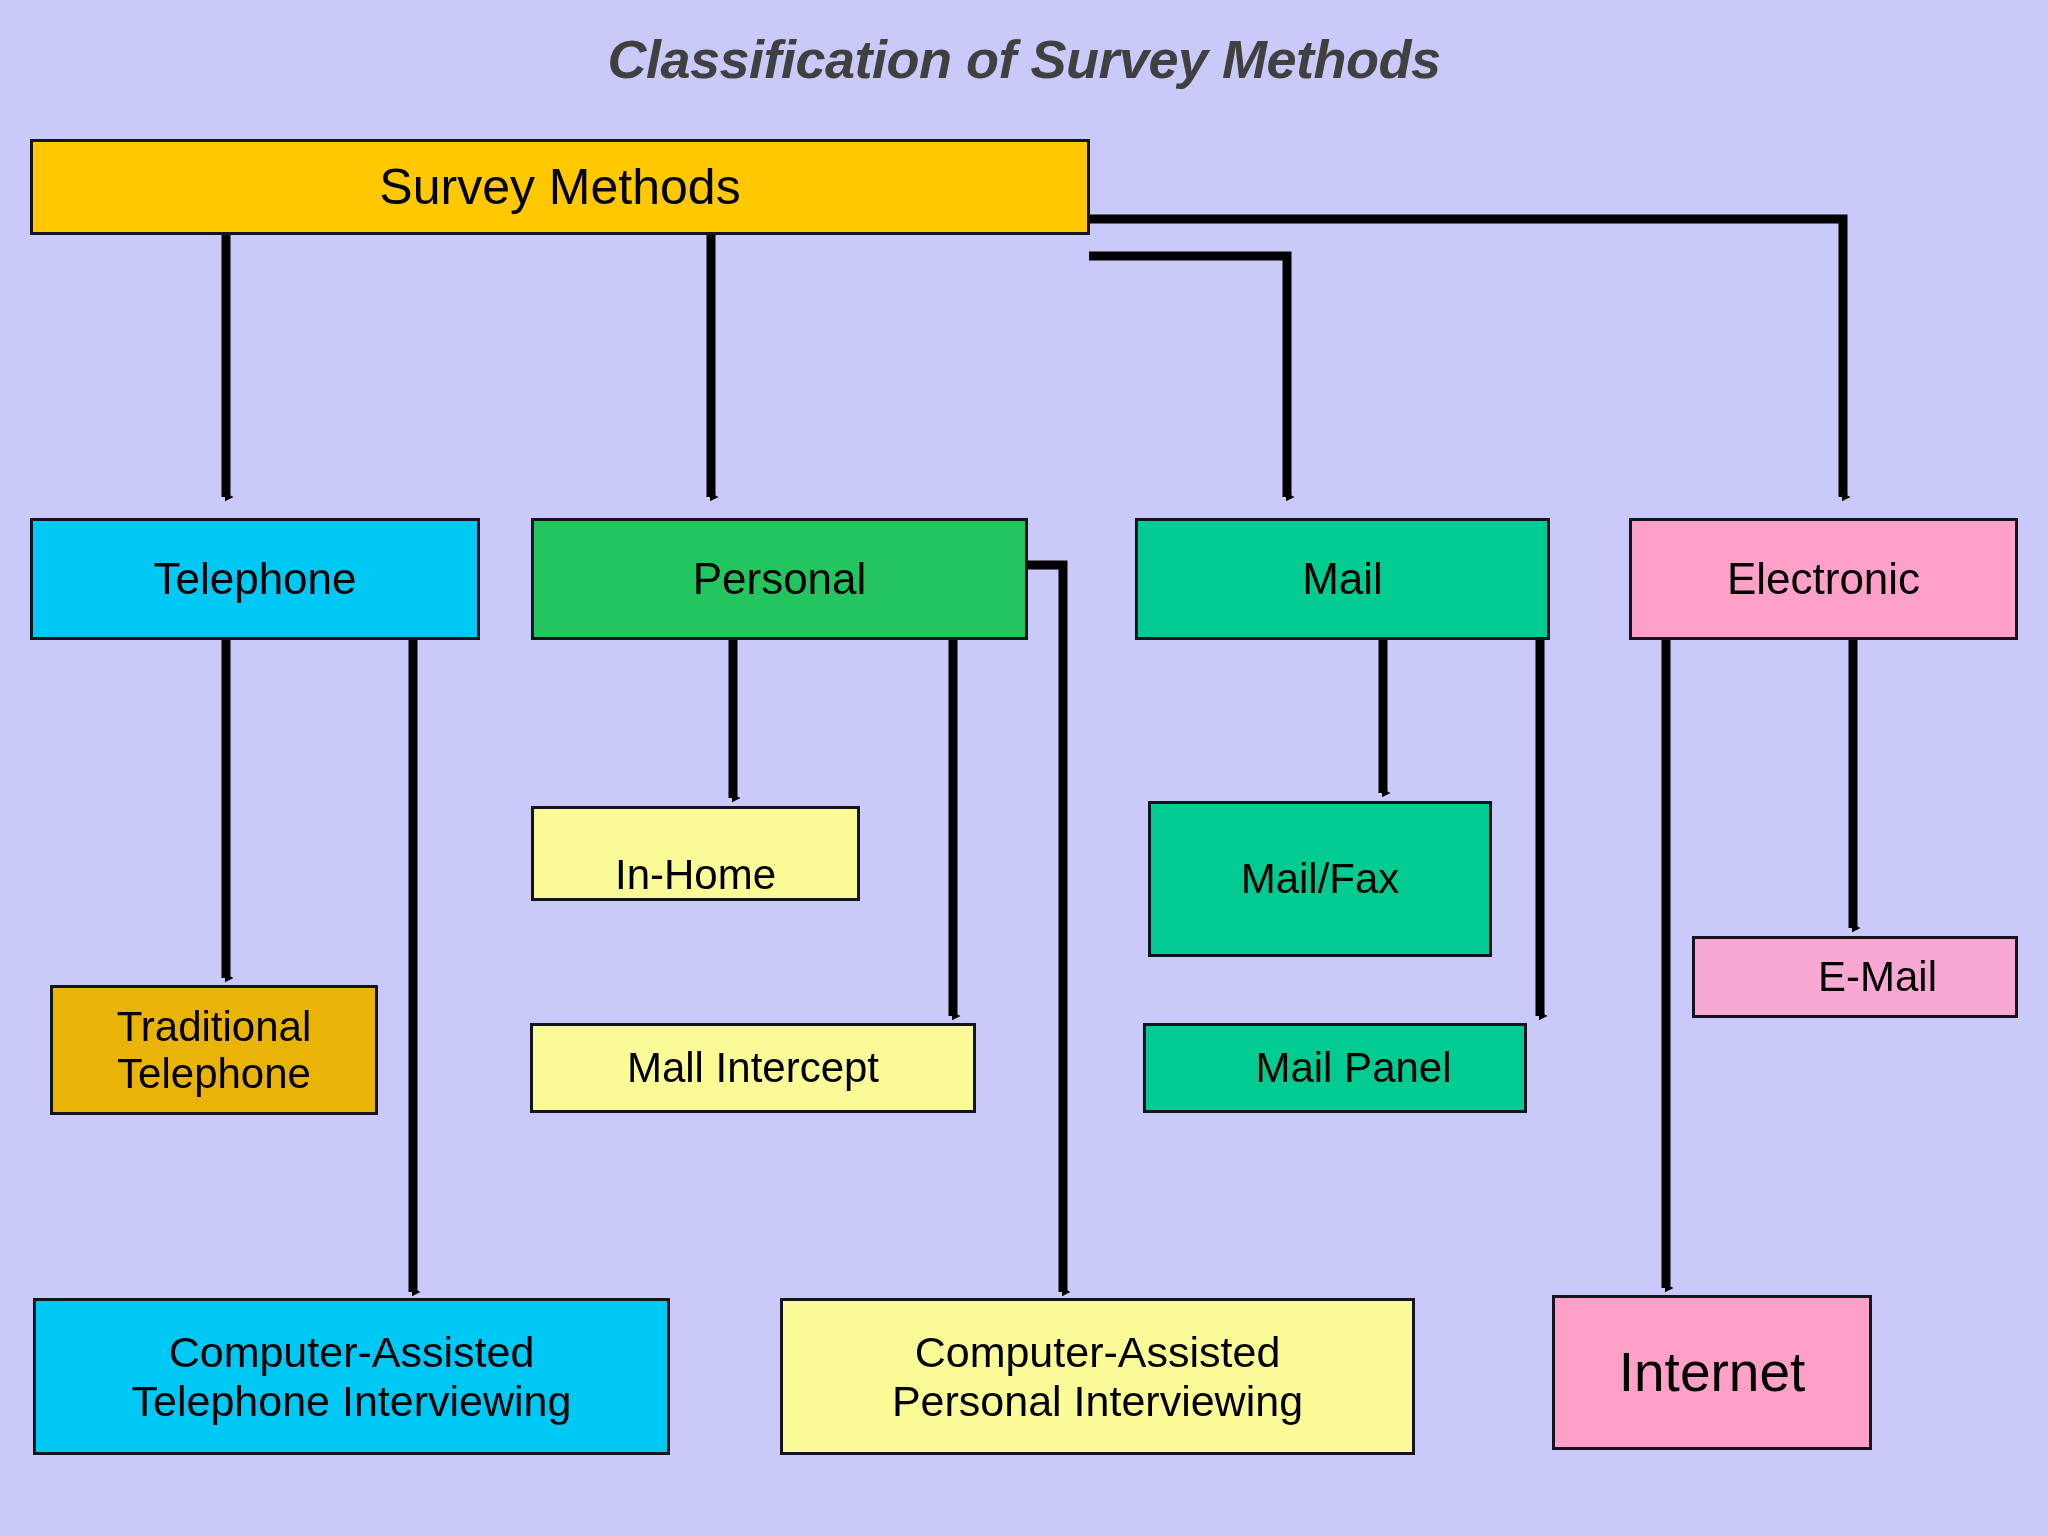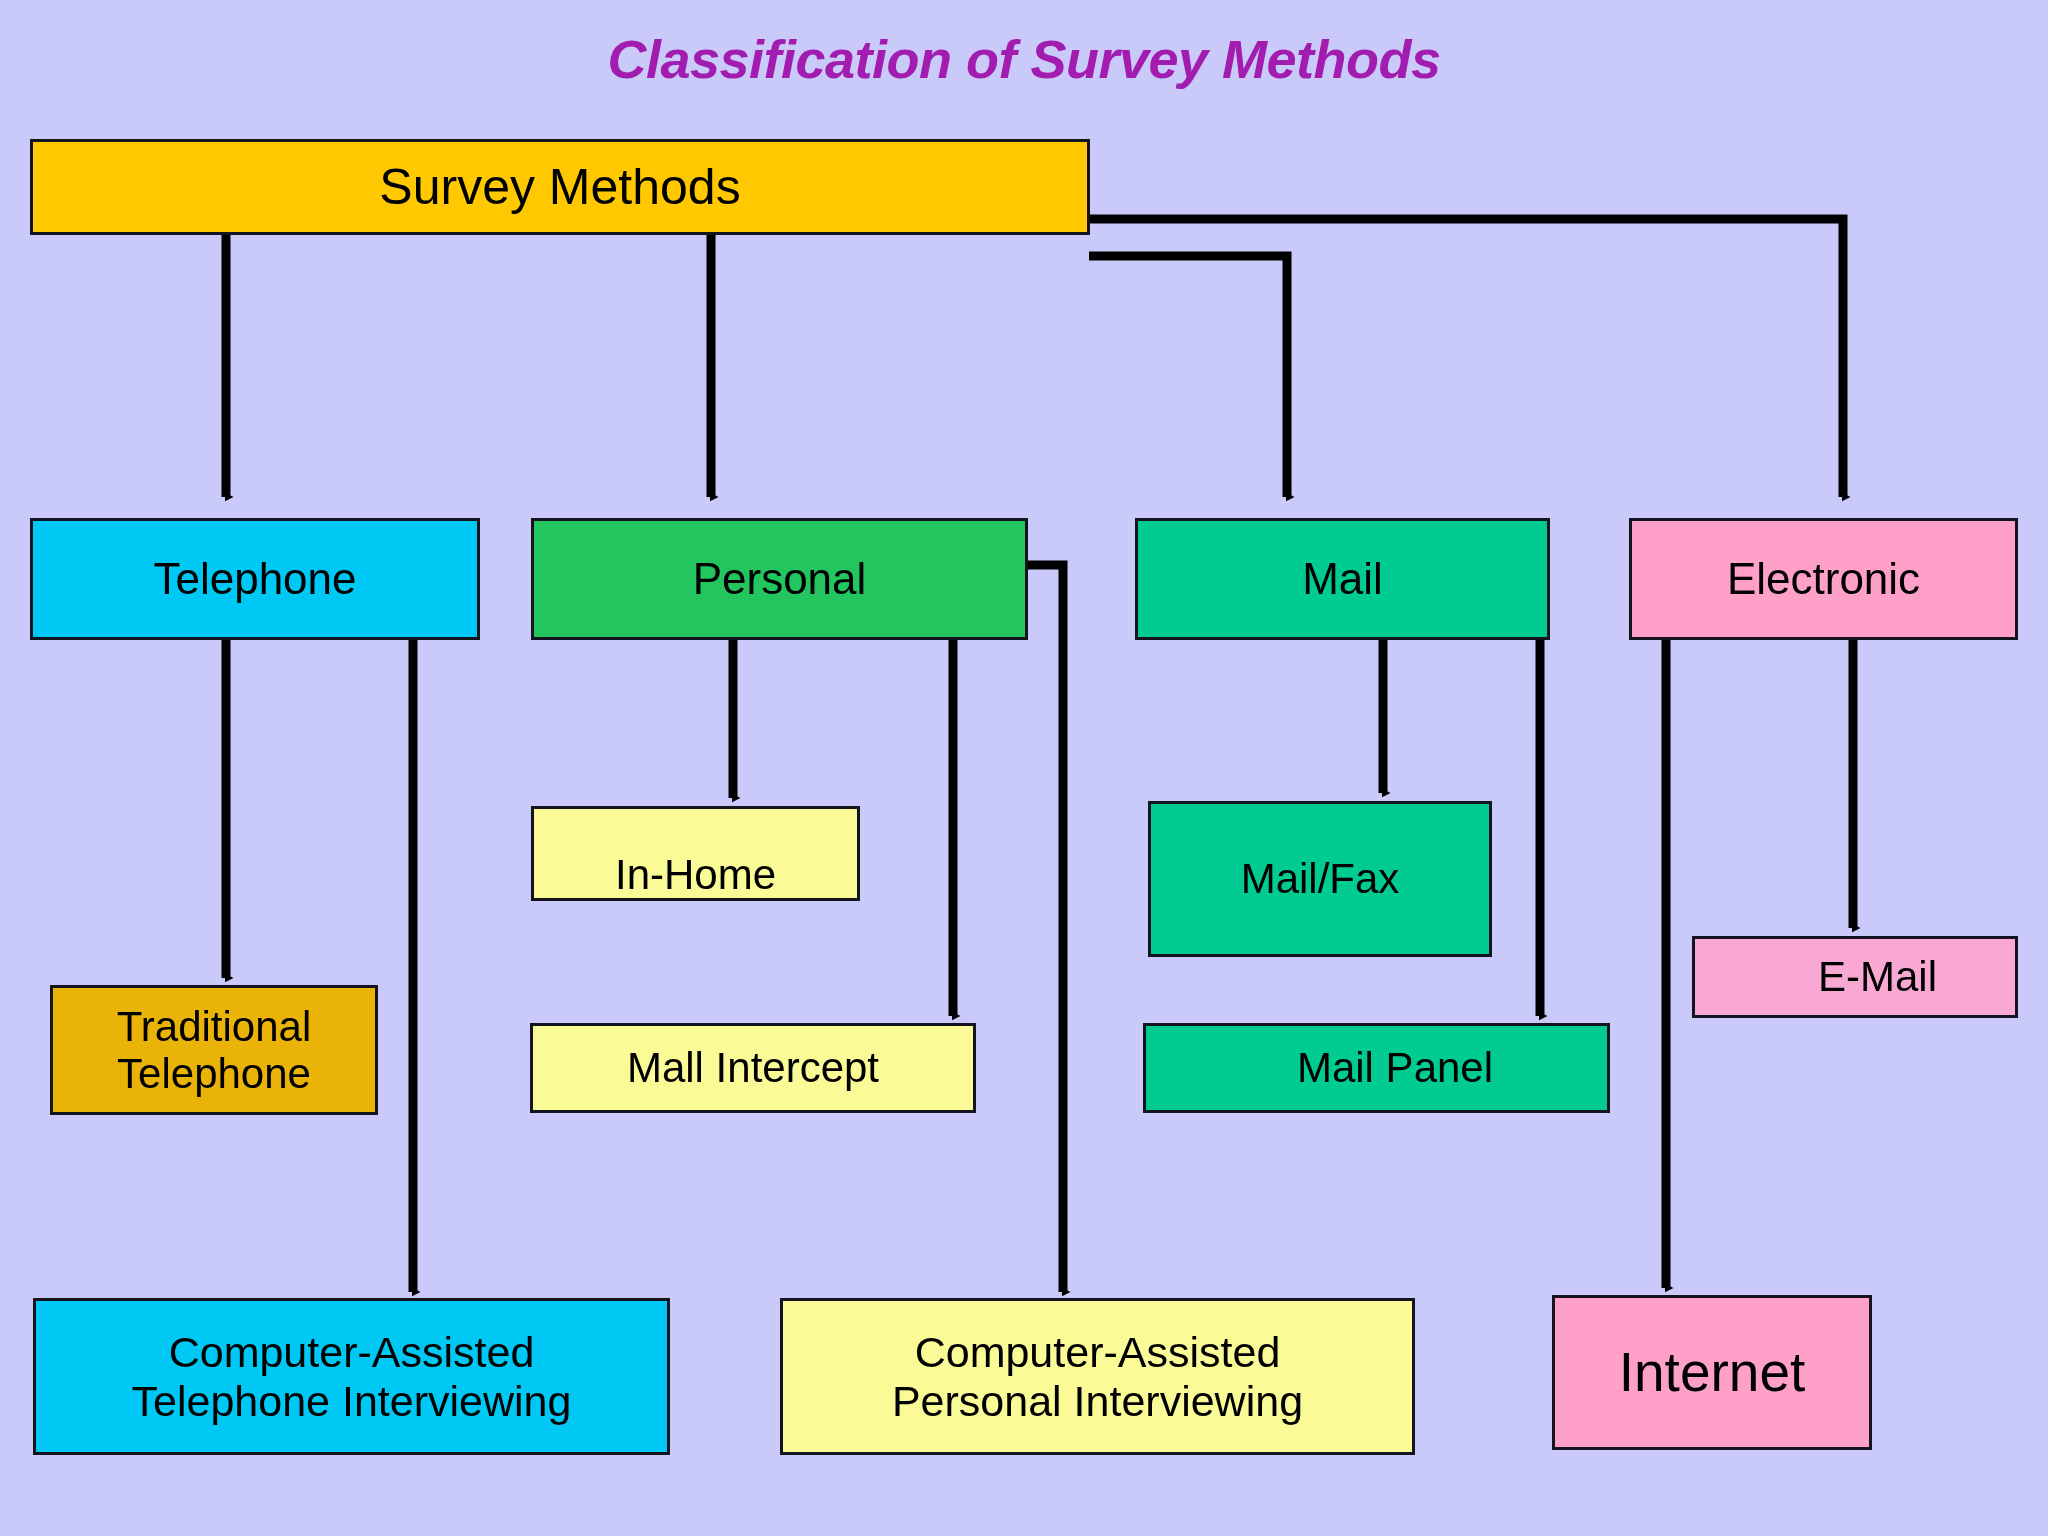--- a/index.html
+++ b/index.html
@@ -21,21 +21,21 @@
   }
   #title {
     position: absolute;
     left: 0;
     top: 28px;
     width: 2048px;
     text-align: center;
     font-size: 54px;
     font-weight: bold;
     font-style: italic;
-    color: #a21caf;
+    color: #404040;
     letter-spacing: -0.5px;
     white-space: nowrap;
   }
   
   #wires {
     position: absolute;
     left: 0; top: 0;
     width: 2048px;
     height: 1536px;
   }
@@ -130,21 +130,21 @@
 
   <div class="node" style="left:50px; top:985px; width:328px; height:130px; background:#eab308; font-size:42px; flex-direction:column;">
     <span>Traditional</span>
     <span>Telephone</span>
   </div>
 
   <div class="node" style="left:530px; top:1023px; width:446px; height:90px; background:#fafa96; font-size:42px;">
     <span>Mall Intercept</span>
   </div>
 
-  <div class="node" style="left:1143px; top:1023px; width:467px; height:90px; background:#00cc91; font-size:42px;padding-left:37px;">
+  <div class="node" style="left:1143px; top:1023px; width:384px; height:90px; background:#00cc91; font-size:42px;padding-left:37px;">
     <span>Mail Panel</span>
   </div>
 
   <div class="node" style="left:33px; top:1298px; width:637px; height:157px; background:#00c8f5; font-size:43px; flex-direction:column;">
     <span>Computer-Assisted</span>
     <span>Telephone Interviewing</span>
   </div>
 
   <div class="node" style="left:780px; top:1298px; width:635px; height:157px; background:#fafa96; font-size:43px; flex-direction:column;">
     <span>Computer-Assisted</span>

